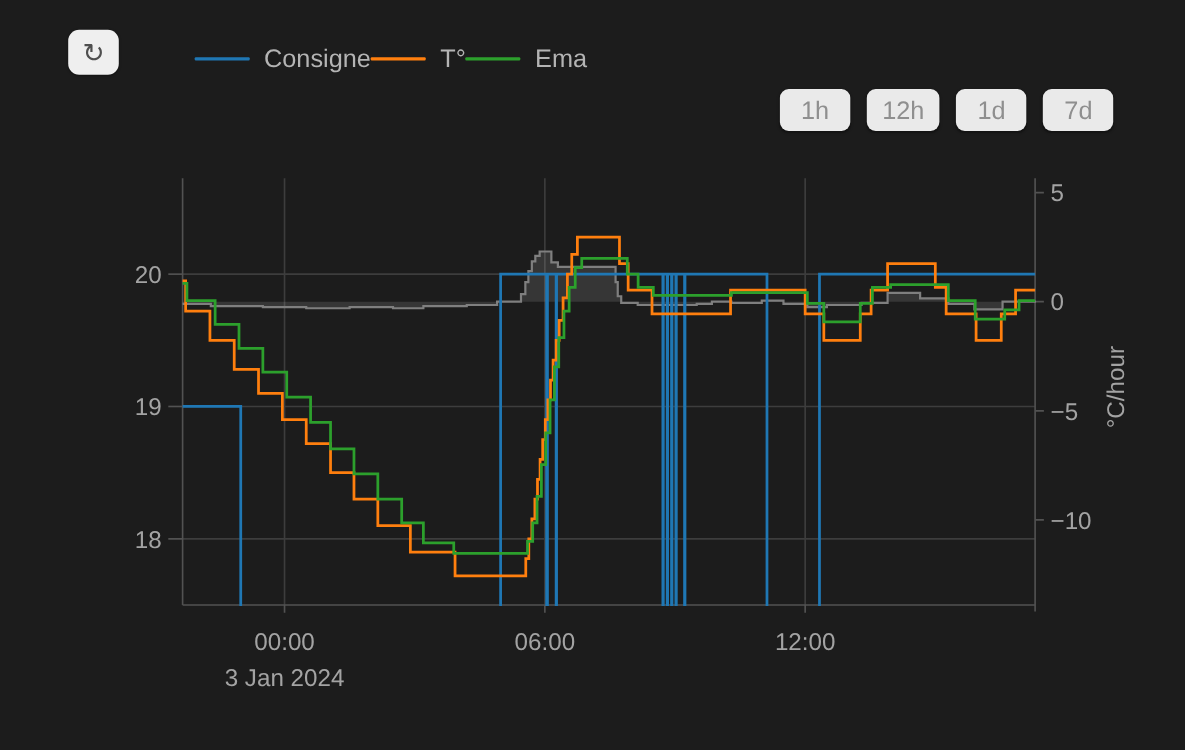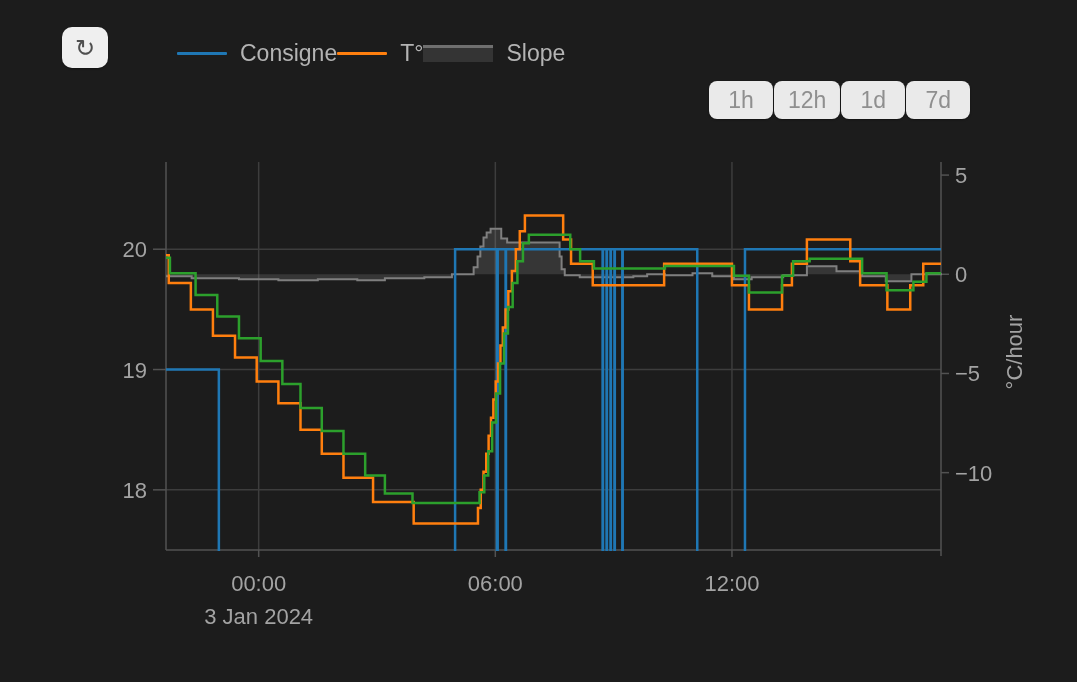--- a/index.html
+++ b/index.html
@@ -10,21 +10,21 @@
     border-radius:10px;background:#efefef;display:flex;align-items:center;justify-content:center;
     font-size:24px;color:#4f4f4f;cursor:pointer;box-shadow:0 1px 2px rgba(0,0,0,.35);
     font-family:"DejaVu Sans",sans-serif;padding:0;}
 
   .legend{position:absolute;left:177px;top:39px;height:28px;display:flex;align-items:center;}
   .legend-item{display:flex;align-items:center;gap:13px;cursor:pointer;}
   .legend-line{width:50px;height:3px;border-radius:1px;}
   .legend-area{width:70px;height:17px;background:#343434;border-top:3px solid #6f6f6f;box-sizing:border-box;}
   .legend-label{font-size:23px;color:#b4b4b4;white-space:nowrap;}
 
-  .range-buttons{position:absolute;left:709px;top:81px;display:flex;gap:1px;}
+  .range-buttons{position:absolute;left:709px;top:81px;display:flex;gap:15px;}
   .range-btn{height:38px;min-width:64px;box-sizing:border-box;padding:0 14px;border:none;border-radius:8px;
     background:#eaeaea;color:#8f8f8f;font-size:23px;display:flex;align-items:center;justify-content:center;
     cursor:pointer;box-shadow:0 1px 2px rgba(0,0,0,.35);}
 
   .chart-svg{position:absolute;left:0;top:0;}
   .chart-svg text{font-family:"Liberation Sans",sans-serif;fill:#a3a3a3;}
 </style>
 </head>
 <body>
 
@@ -35,22 +35,22 @@
   <div class="legend" id="legend">
       <div class="legend-item">
         <span class="legend-line" style="background: rgb(31, 119, 180);"></span>
         <span class="legend-label">Consigne</span>
       </div>
       <div class="legend-item">
         <span class="legend-line" style="background: rgb(255, 127, 14);"></span>
         <span class="legend-label">T°</span>
       </div>
       <div class="legend-item">
-        <span class="legend-area"></span>
-        <span class="legend-label">Slope</span>
+        <span class="legend-line" style="background: rgb(44, 160, 44);"></span>
+        <span class="legend-label">Ema</span>
       </div>
     </div>
   <div class="range-buttons" id="rangeButtons">
       <button class="range-btn">1h</button>
       <button class="range-btn">12h</button>
       <button class="range-btn">1d</button>
       <button class="range-btn">7d</button>
     </div>
   <svg id="chart" class="chart-svg" width="1077" height="682" viewBox="0 0 1077 682">
       <g>

